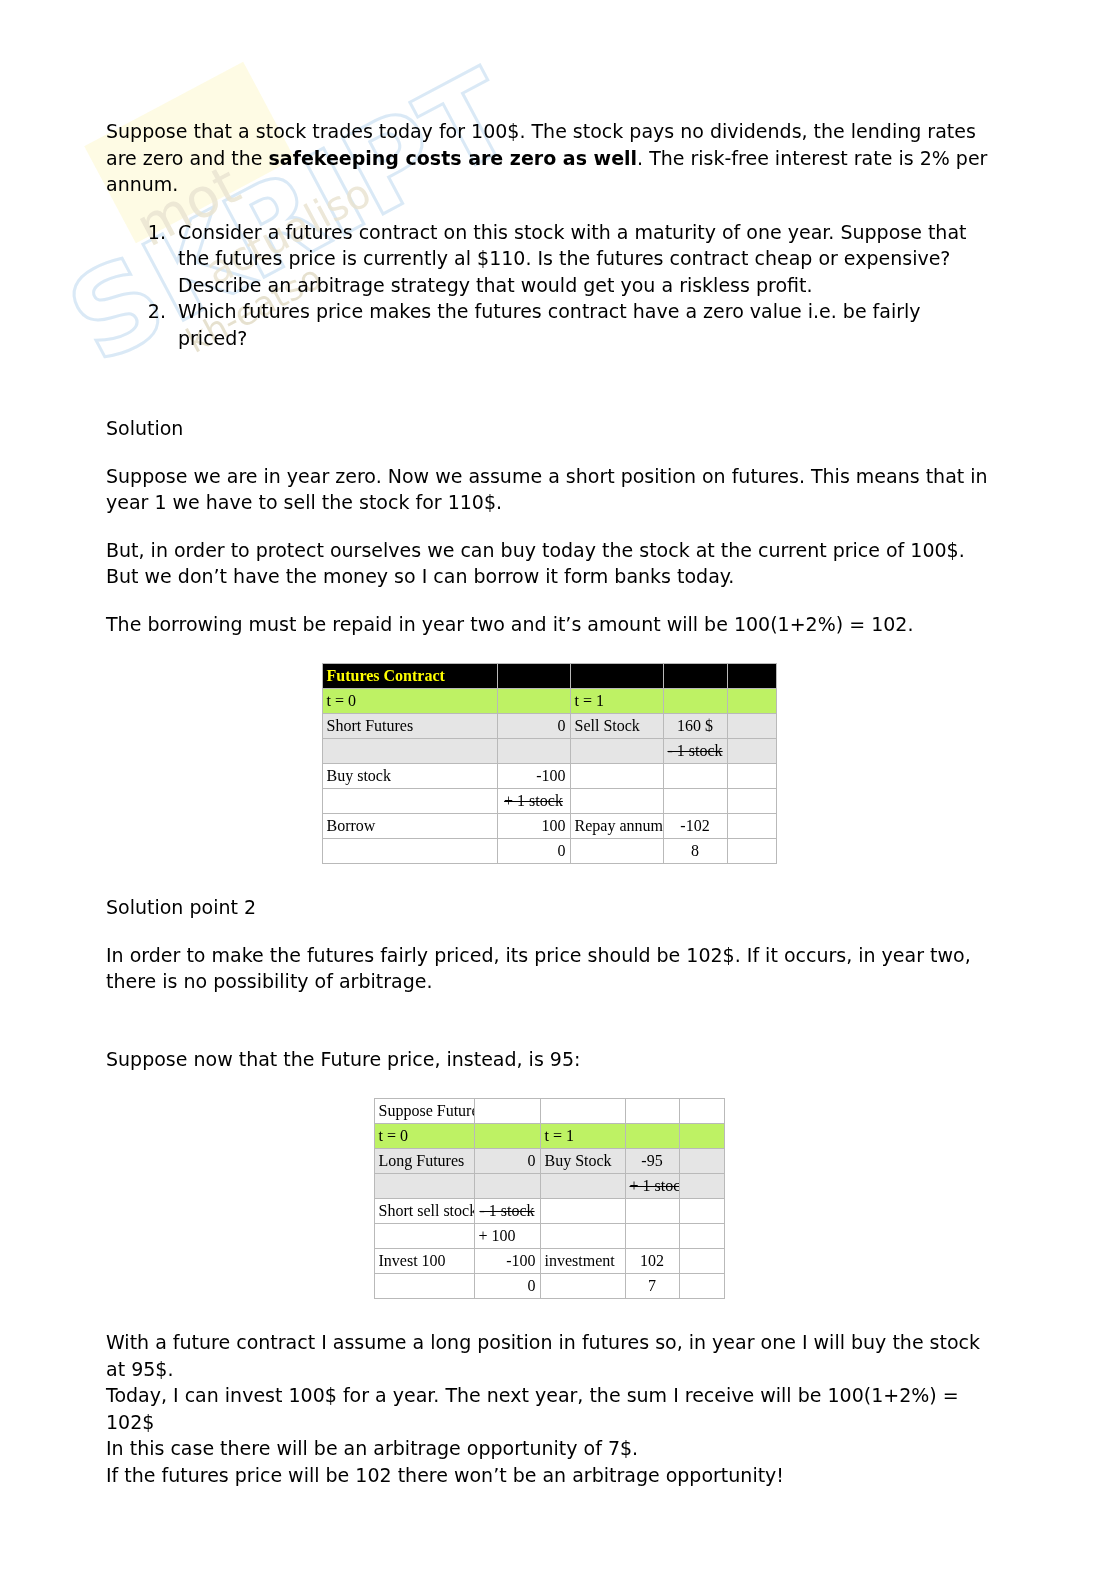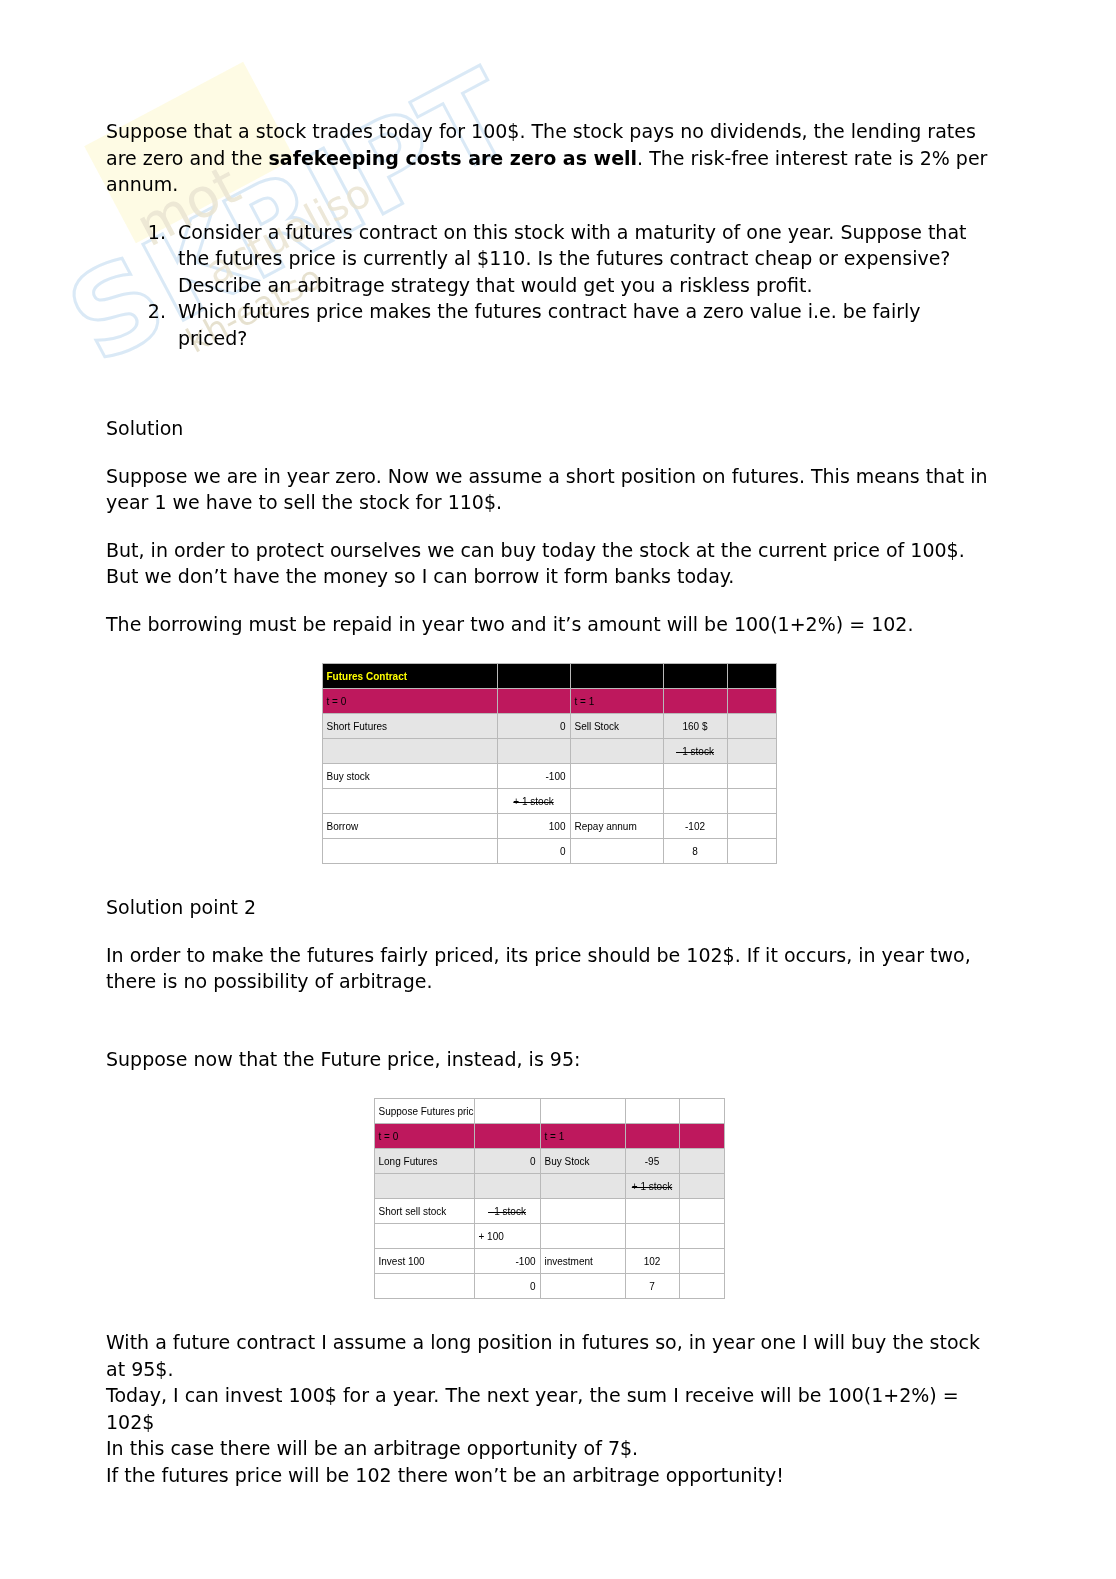--- a/index.html
+++ b/index.html
@@ -63,22 +63,22 @@
   .spacer-md { height: 30px; }
 
   
   .sheet-wrap {
     display: flex;
     justify-content: center;
     margin: 26px 0 30px 0;
   }
   table.sheet {
     border-collapse: collapse;
-    font-family: Liberation Sans, sans-serif;
-    font-size: 10px;
+    font-family: Liberation Serif, serif;
+    font-size: 16px;
     color: #000;
     table-layout: fixed;
   }
   table.sheet td {
     border: 1px solid #b9b9b9;
     height: 22px;
     padding: 1px 4px;
     vertical-align: middle;
     overflow: hidden;
     white-space: nowrap;
@@ -100,21 +100,21 @@
   .row-black td {
     background: #000000;
     border-color: #000000;
     height: 20px;
   }
   .hdr-title {
     color: #ffff00;
     font-weight: bold;
   }
   .row-green td {
-    background: #be185d;
+    background: #bef264;
   }
   .row-yellow td {
     background: #e5e5e5;
   }
   .num { text-align: right; }
   .ctr { text-align: center; }
   .strike { text-decoration: line-through; }
 
   
   .tail p {

